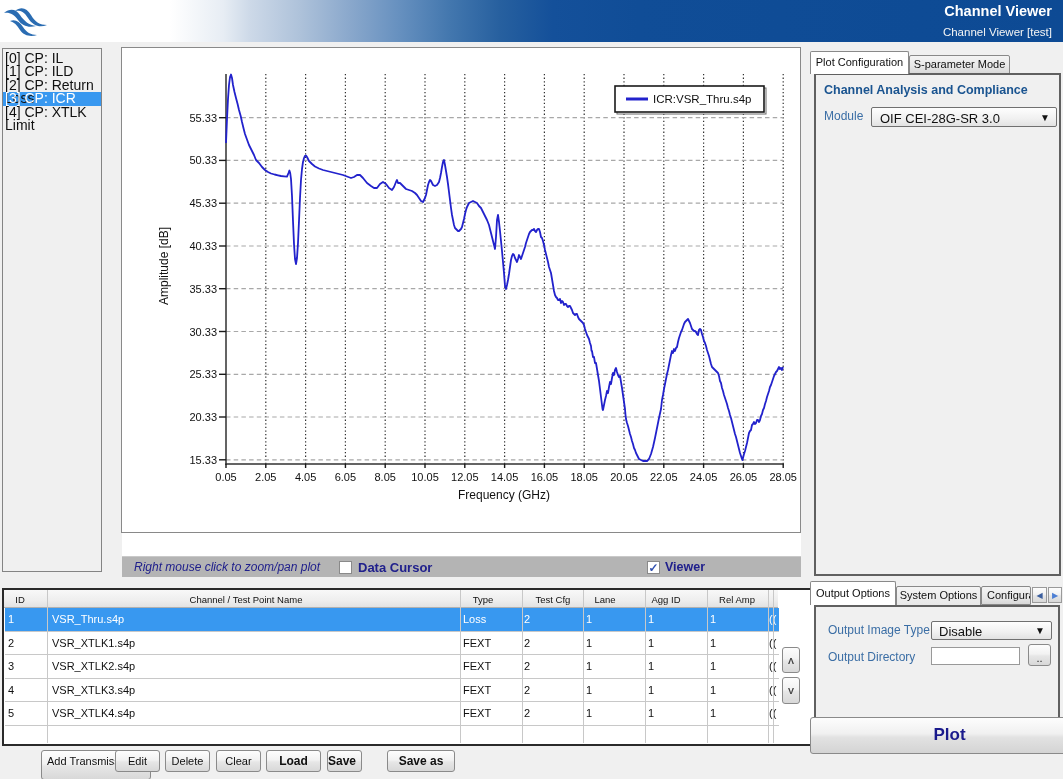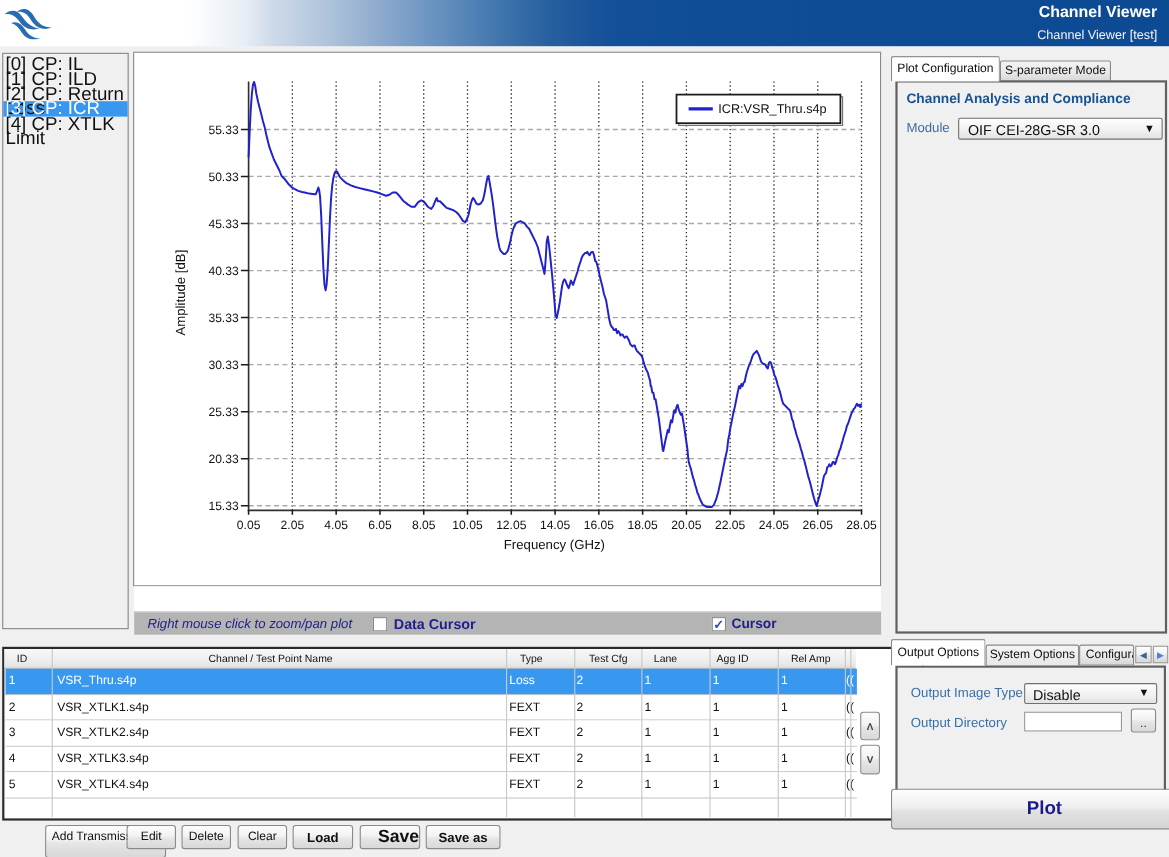--- a/index.html
+++ b/index.html
@@ -12,21 +12,21 @@
   background:linear-gradient(90deg,#ffffff 0%,#ffffff 16%,#e7edf4 21%,#cdd9e8 23.5%,#aec2da 28.2%,#8aa8cc 32.9%,#6690bf 37.6%,#4377ae 42.3%,#27609f 47%,#14509a 52%,#104d97 60%,#0d4a94 100%);">
   <div class="abs" style="left:3px;top:6px;"><svg width="46" height="30" viewBox="0 0 46 30">
 <path d="M1 7 C7 2 13 3 17 9 C21 15 26 19 33 20 C26 22 19 20 15 14 C11 8 6 6 1 7 Z" fill="#2a6cb2"></path>
 <path d="M12 5 C18 0 24 2 28 9 C32 16 37 19 44 19 C37 22 30 20 25 12 C21 5 16 4 12 5 Z" fill="#2a6cb2"></path>
 <path d="M7 15 C12 13 16 15 20 21 C23 26 28 29 34 29 C28 31 21 30 17 24 C14 19 11 16 7 15 Z" fill="#2a6cb2"></path>
 </svg></div>
   <div class="abs" style="right:11px;top:3px;font-size:14.5px;font-weight:bold;color:#ffffff;">Channel Viewer</div>
   <div class="abs" style="right:11px;top:26px;font-size:11.5px;color:#f5f5f5;">Channel Viewer [test]</div>
 </div>
 
-<div class="abs" style="left:2px;top:48px;width:115px;height:524px;background:#f0f0f0;border:1px solid #848484;font-size:17px;color:#101010;padding-top:3px;">
+<div class="abs" style="left:2px;top:48px;width:100px;height:524px;background:#f0f0f0;border:1px solid #848484;font-size:14px;color:#101010;padding-top:3px;">
   <div style="padding-left:2px;height:13.4px;line-height:13.4px;">[0] CP: IL</div>
   <div style="padding-left:2px;height:13.4px;line-height:13.4px;">[1] CP: ILD</div>
   <div style="padding-left:2px;height:13.4px;line-height:13.4px;">[2] CP: Return Loss</div>
   <div style="padding-left:2px;height:13.4px;line-height:13.4px;background:#3898f0;color:#ffffff;">[3] CP: ICR</div>
   <div style="padding-left:2px;height:13.4px;line-height:13.4px;">[4] CP: XTLK Limit</div>
 </div>
 
 <div class="abs" style="left:121px;top:47px;width:680px;height:486px;background:#ffffff;border:1px solid #898989;">
 <svg width="679" height="485" viewBox="121 47 679 485" font-family="Liberation Sans, sans-serif">
 <line x1="264.8" y1="73" x2="264.8" y2="463" stroke="#303030" stroke-width="1.2" stroke-dasharray="1.3,2.3"></line>
@@ -112,21 +112,21 @@
 </svg>
 </div>
 
 <div class="abs" style="left:122px;top:533px;width:679px;height:23px;background:#ffffff;"></div>
 
 <div class="abs" style="left:122px;top:556px;width:679px;height:21px;background:#b4b4b4;border-top:1px solid #c9c9c9;">
   <div class="abs" style="left:12px;top:3px;font-size:12px;font-style:italic;color:#20208c;">Right mouse click to zoom/pan plot</div>
   <div class="abs" style="left:217px;top:4px;width:13px;height:13px;background:#ffffff;border:1px solid #8a8a8a;"></div>
   <div class="abs" style="left:236px;top:3px;font-size:13px;font-weight:bold;color:#20208c;">Data Cursor</div>
   <div class="abs" style="left:525px;top:4px;width:13px;height:13px;background:#ffffff;border:1px solid #8a8a8a;font-size:12px;font-weight:bold;color:#3050b0;line-height:12px;text-align:center;">✓</div>
-  <div class="abs" style="left:543px;top:3px;font-size:12.5px;font-weight:bold;color:#20208c;">Cursor</div>
+  <div class="abs" style="left:543px;top:3px;font-size:12.5px;font-weight:bold;color:#20208c;">Viewer</div>
 </div>
 
 <div class="abs" style="left:2px;top:588px;width:838px;height:158px;background:#ffffff;border:2px solid #2a2a2a;">
   <div class="abs" style="left:0;top:0;width:774px;height:18px;background:linear-gradient(#f8f8f8,#eeeeee 60%,#e2e2e2);border-bottom:1px solid #b0b0b0;"></div>
   <div style="position:absolute;left:-104px;top:4px;width:240px;text-align:center;font-size:9.5px;color:#101010;white-space:nowrap;">ID</div>
 <div style="position:absolute;left:122px;top:4px;width:240px;text-align:center;font-size:9.5px;color:#101010;white-space:nowrap;">Channel / Test Point Name</div>
 <div style="position:absolute;left:359px;top:4px;width:240px;text-align:center;font-size:9.5px;color:#101010;white-space:nowrap;">Type</div>
 <div style="position:absolute;left:429px;top:4px;width:240px;text-align:center;font-size:9.5px;color:#101010;white-space:nowrap;">Test Cfg</div>
 <div style="position:absolute;left:481px;top:4px;width:240px;text-align:center;font-size:9.5px;color:#101010;white-space:nowrap;">Lane</div>
 <div style="position:absolute;left:542px;top:4px;width:240px;text-align:center;font-size:9.5px;color:#101010;white-space:nowrap;">Agg ID</div>
@@ -195,21 +195,21 @@
 <div class="abs" style="left:782px;top:677px;width:18px;height:27px;background:linear-gradient(#fdfdfd,#f2f2f2 45%,#e6e6e6 55%,#d8d8d8);border:1px solid #8a8a8a;border-radius:3px;font-size:9px;font-weight:bold;color:#404040;text-align:center;line-height:27px;">V</div>
 
 <div class="abs" style="left:1px;top:750px;width:110px;height:30px;background:linear-gradient(#fdfdfd,#f2f2f2 45%,#e6e6e6 55%,#d8d8d8);border:1px solid #8a8a8a;border-radius:3px;font-size:11px;color:#101010;margin-left:40px;">
   <span class="abs" style="left:5px;top:4px;">Add Transmission</span>
   <span class="abs" style="right:10px;top:5px;font-size:8px;">▼</span>
 </div>
 <div class="abs" style="left:115px;top:750px;width:45px;height:22px;background:linear-gradient(#fdfdfd,#f2f2f2 45%,#e6e6e6 55%,#d8d8d8);border:1px solid #8a8a8a;border-radius:3px;font-size:11px;color:#101010;text-align:center;line-height:20px;">Edit</div>
 <div class="abs" style="left:165px;top:750px;width:45px;height:22px;background:linear-gradient(#fdfdfd,#f2f2f2 45%,#e6e6e6 55%,#d8d8d8);border:1px solid #8a8a8a;border-radius:3px;font-size:11px;color:#101010;text-align:center;line-height:20px;">Delete</div>
 <div class="abs" style="left:216px;top:750px;width:45px;height:22px;background:linear-gradient(#fdfdfd,#f2f2f2 45%,#e6e6e6 55%,#d8d8d8);border:1px solid #8a8a8a;border-radius:3px;font-size:11px;color:#101010;text-align:center;line-height:20px;">Clear</div>
 <div class="abs" style="left:266px;top:750px;width:55px;height:22px;background:linear-gradient(#fdfdfd,#f2f2f2 45%,#e6e6e6 55%,#d8d8d8);border:1px solid #8a8a8a;border-radius:3px;font-size:12px;font-weight:bold;color:#101010;text-align:center;line-height:20px;">Load</div>
-<div class="abs" style="left:327px;top:750px;width:55px;height:22px;background:linear-gradient(#fdfdfd,#f2f2f2 45%,#e6e6e6 55%,#d8d8d8);border:1px solid #8a8a8a;border-radius:3px;font-size:16px;font-weight:bold;color:#101010;text-align:right;line-height:20px;">Save</div>
+<div class="abs" style="left:327px;top:750px;width:35px;height:22px;background:linear-gradient(#fdfdfd,#f2f2f2 45%,#e6e6e6 55%,#d8d8d8);border:1px solid #8a8a8a;border-radius:3px;font-size:12px;font-weight:bold;color:#101010;text-align:left;line-height:20px;">Save</div>
 <div class="abs" style="left:387px;top:750px;width:68px;height:22px;background:linear-gradient(#fdfdfd,#f2f2f2 45%,#e6e6e6 55%,#d8d8d8);border:1px solid #8a8a8a;border-radius:3px;font-size:12px;font-weight:bold;color:#101010;text-align:center;line-height:20px;">Save as</div>
 
 <div class="abs" style="left:810px;top:51px;width:99px;height:23px;background:#ffffff;border:1px solid #898989;border-bottom:none;border-radius:2px 2px 0 0;font-size:11px;color:#101010;text-align:center;line-height:21px;z-index:3;">Plot Configuration</div>
 <div class="abs" style="left:909px;top:55px;width:101px;height:19px;background:linear-gradient(#f4f4f4,#e8e8e8 60%,#d8d8d8);border:1px solid #898989;border-radius:2px 2px 0 0;font-size:11px;color:#101010;text-align:center;line-height:16px;">S-parameter Mode</div>
 
 <div class="abs" style="left:814px;top:73px;width:247px;height:503px;background:#f0f0f0;border:2px solid #606060;">
   <div class="abs" style="left:8px;top:8px;font-size:12.5px;font-weight:bold;color:#1a5490;">Channel Analysis and Compliance</div>
   <div class="abs" style="left:8px;top:34px;font-size:12px;color:#3b6ea5;">Module</div>
   <div class="abs" style="left:55px;top:32px;width:186px;height:20px;background:linear-gradient(#fefefe,#f0f0f0 60%,#e2e2e2);border:1px solid #707070;border-radius:2px;font-size:13px;color:#101010;">
     <span class="abs" style="left:8px;top:3px;">OIF CEI-28G-SR 3.0</span>

